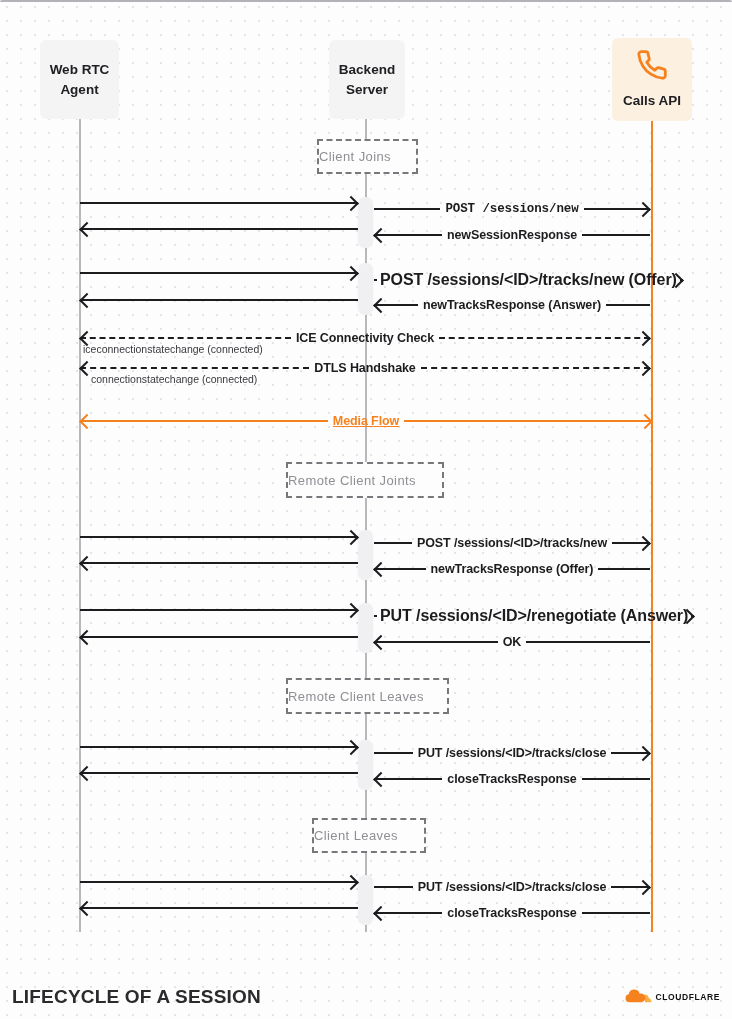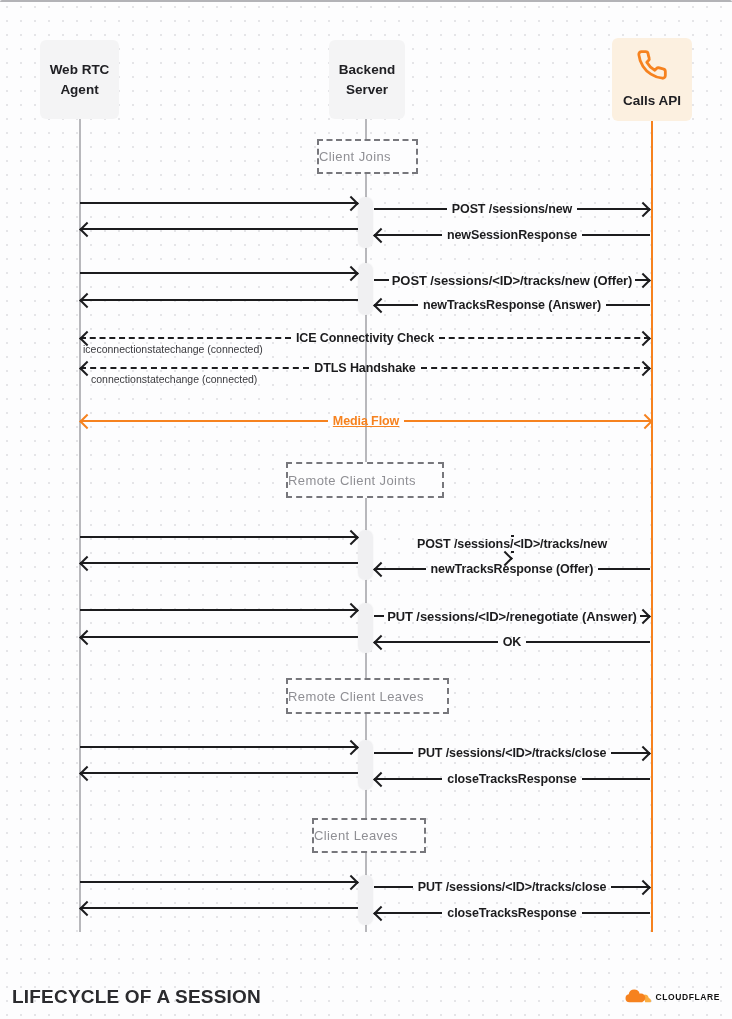--- a/index.html
+++ b/index.html
@@ -41,21 +41,21 @@
 
   
   .msg{position:absolute;height:16px;display:flex;align-items:center;z-index:3;}
   .msg .seg{flex:1 1 auto;min-width:3px;border-top:2.4px solid var(--ink);}
   .msg.dashed .seg{border-top-style:dashed;}
   .msg .head{flex:0 0 auto;width:9px;height:9px;border-top:2.4px solid var(--ink);
              border-right:2.4px solid var(--ink);}
   .msg .head.r{transform:rotate(45deg) translate(-1px,1px);margin-left:-11px;}
   .msg .head.l{transform:rotate(225deg) translate(-1px,1px);margin-right:-11px;}
   .msg .lbl{flex:0 0 auto;font-weight:700;font-size:12.5px;padding:0 5px;white-space:nowrap;letter-spacing:-0.1px;}
-  .msg.tight .lbl{font-size:13px;padding:0 3px;}
+  .msg.tight .lbl{font-size:16px;padding:0 3px;}
   .msg.orange .seg,.msg.orange .head{border-color:var(--orange);}
   .msg.orange .lbl{color:var(--orange);text-decoration:underline;}
 
   .note{position:absolute;font-size:10.5px;color:#39393d;white-space:nowrap;z-index:3;}
 
   
   .footer-title{position:absolute;left:12px;top:986px;font-size:19px;font-weight:700;
                 letter-spacing:.2px;color:#2b2b2e;}
   .brand{position:absolute;right:12px;top:989px;display:flex;align-items:center;gap:4px;}
   .brand .word{font-size:8.5px;font-weight:700;letter-spacing:.6px;color:#111;text-align:center;}
@@ -102,21 +102,21 @@
     <span>Remote Client Leaves</span>
   </div>
   <div class="section-box" style="left:312px;top:818px;width:110px;height:31px;">
     <span>Client Leaves</span>
   </div>
 
   <div class="msg" style="left:80px;top:195px;width:278px;">
     <span class="seg"></span>
       <span class="head r"></span>
   </div>
-  <div class="msg" style="left:374px;top:201px;width:276px;">
+  <div class="msg" style="left:374px;top:201px;width:276px;font-family:Liberation Mono, monospace;">
     <span class="seg"></span>
       <span class="lbl">POST /sessions/new</span>
       <span class="seg"></span>
       <span class="head r"></span>
   </div>
   <div class="msg" style="left:80px;top:221px;width:278px;">
     <span class="head l"></span>
       <span class="seg"></span>
   </div>
   <div class="msg" style="left:374px;top:227px;width:276px;">
@@ -170,21 +170,21 @@
       <span class="seg"></span>
       <span class="lbl">Media Flow</span>
       <span class="seg"></span>
       <span class="head r"></span>
   </div>
 
   <div class="msg" style="left:80px;top:529px;width:278px;">
     <span class="seg"></span>
       <span class="head r"></span>
   </div>
-  <div class="msg" style="left:374px;top:535px;width:276px;flex-direction:column;">
+  <div class="msg" style="left:374px;top:535px;width:276px;">
     <span class="seg"></span>
       <span class="lbl">POST /sessions/&lt;ID&gt;/tracks/new</span>
       <span class="seg"></span>
       <span class="head r"></span>
   </div>
   <div class="msg" style="left:80px;top:555px;width:278px;">
     <span class="head l"></span>
       <span class="seg"></span>
   </div>
   <div class="msg" style="left:374px;top:561px;width:276px;">

